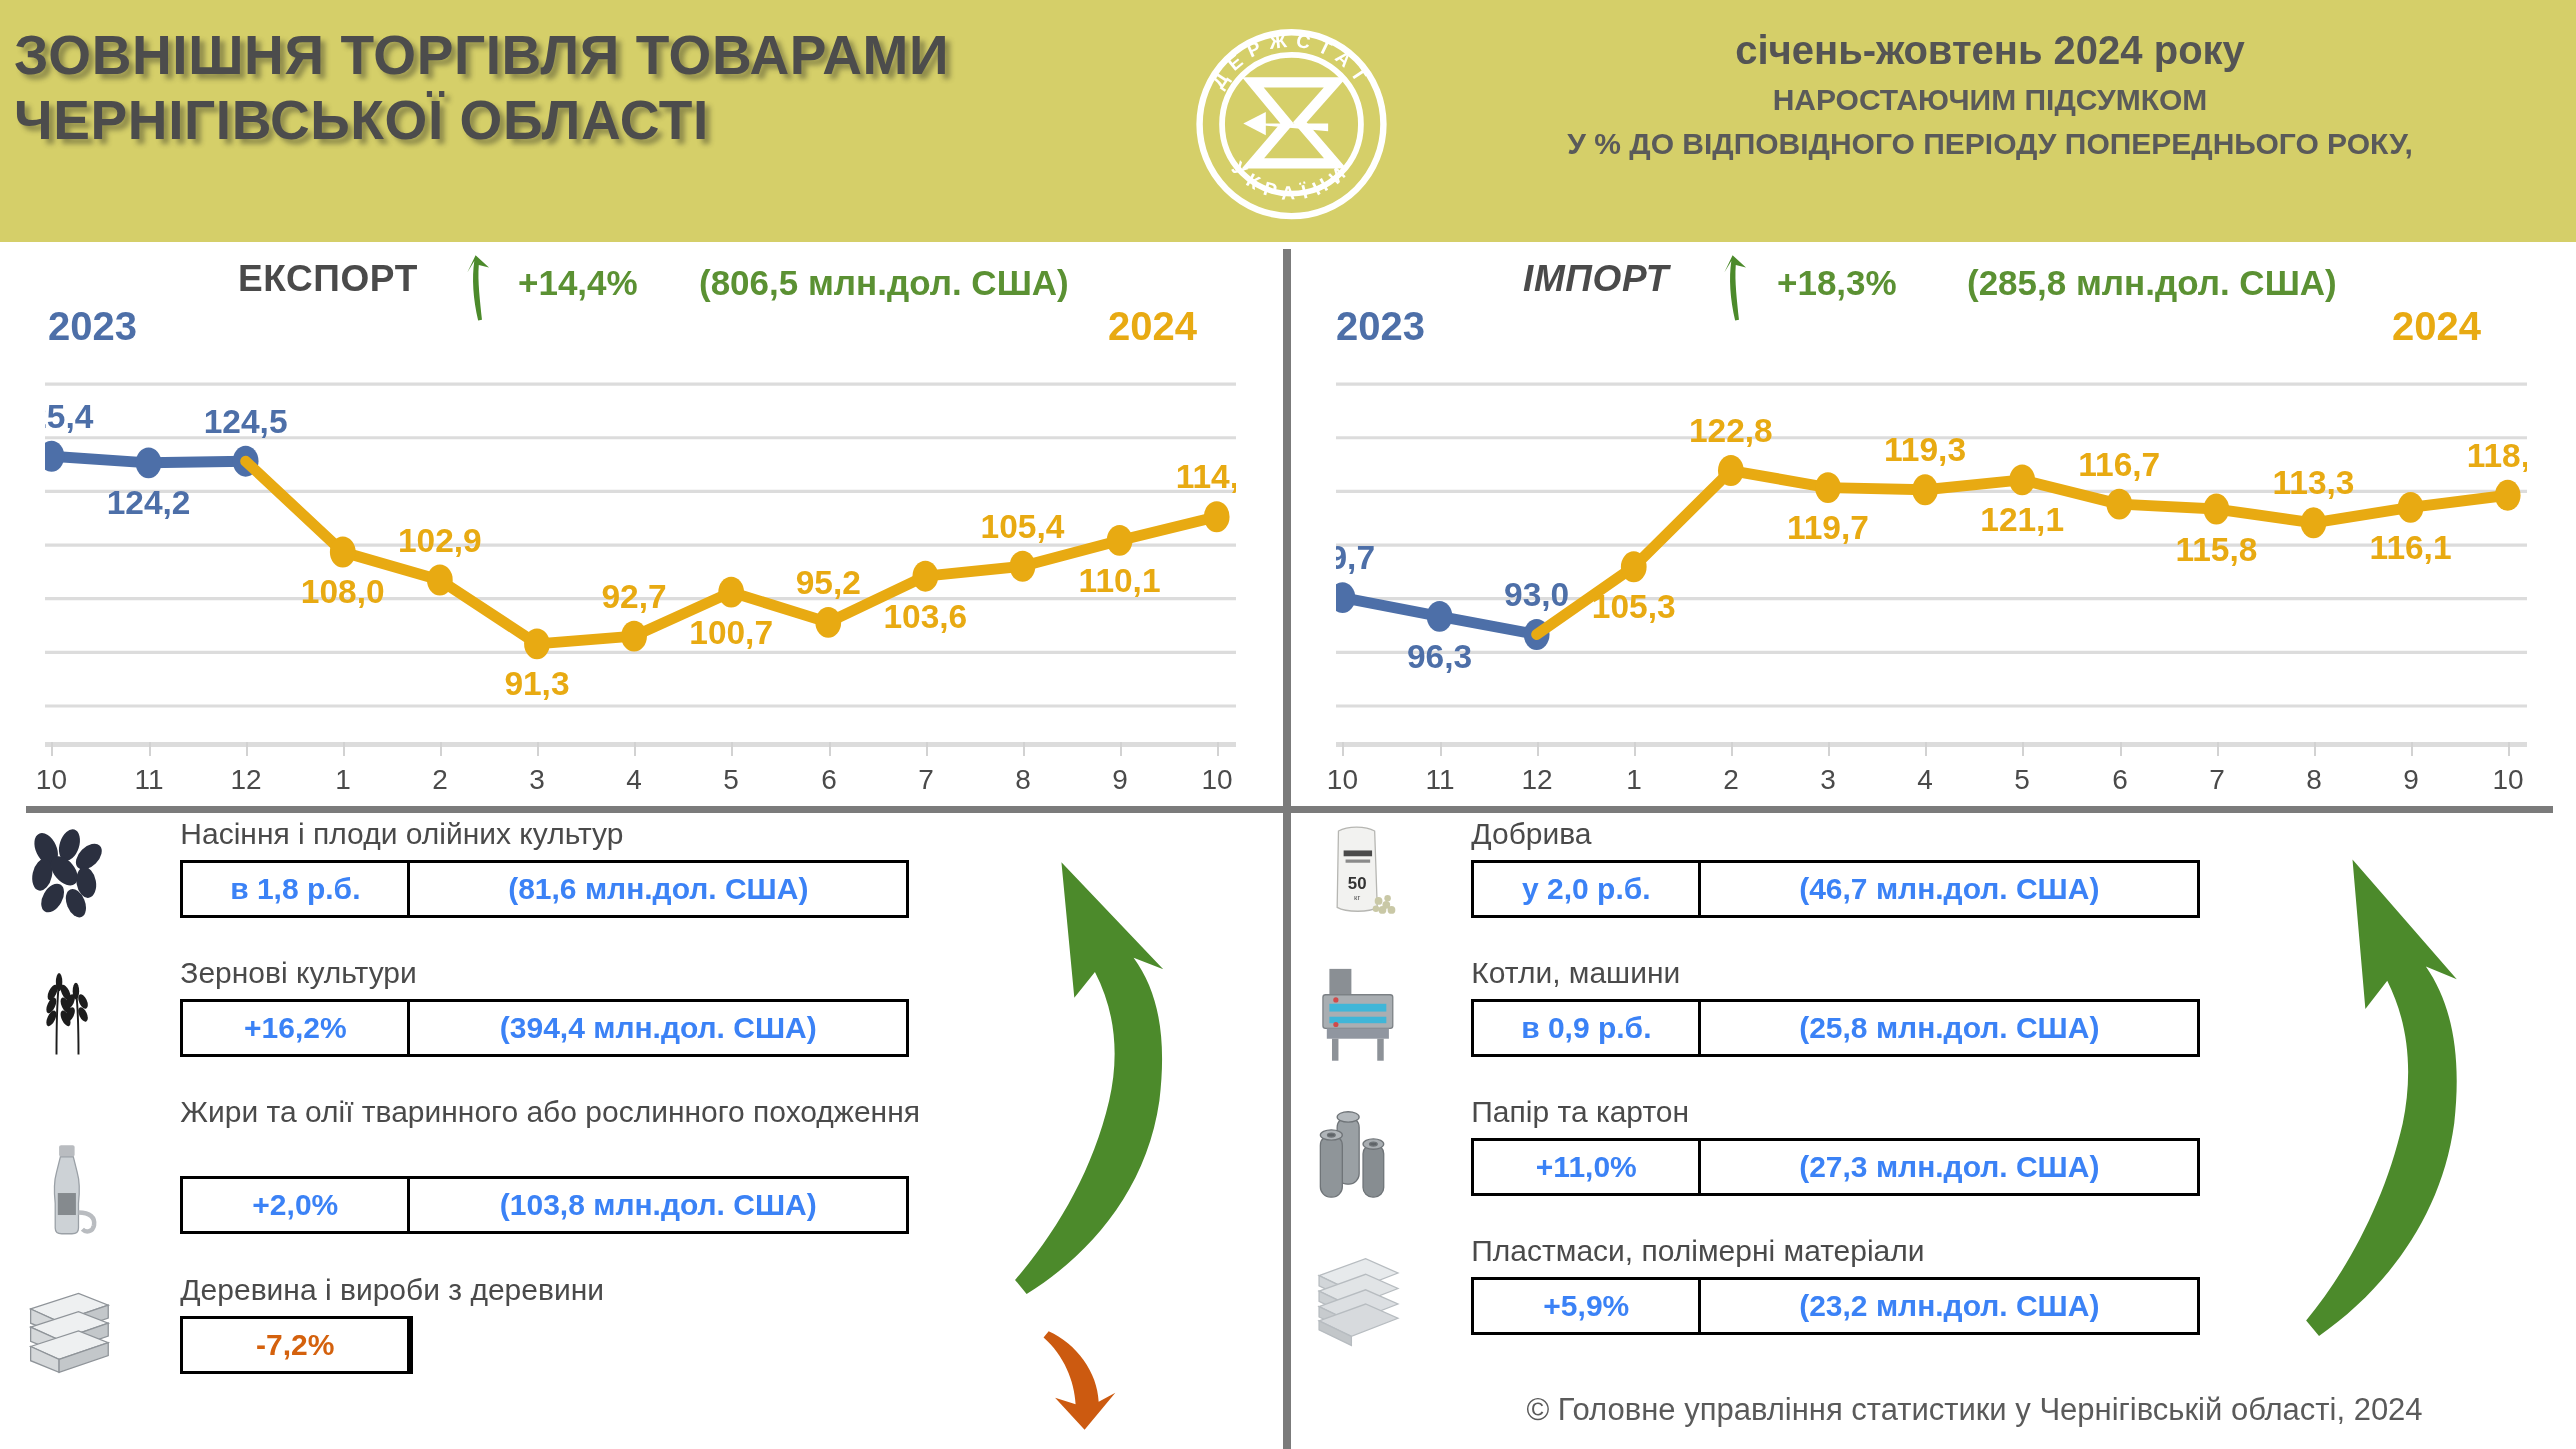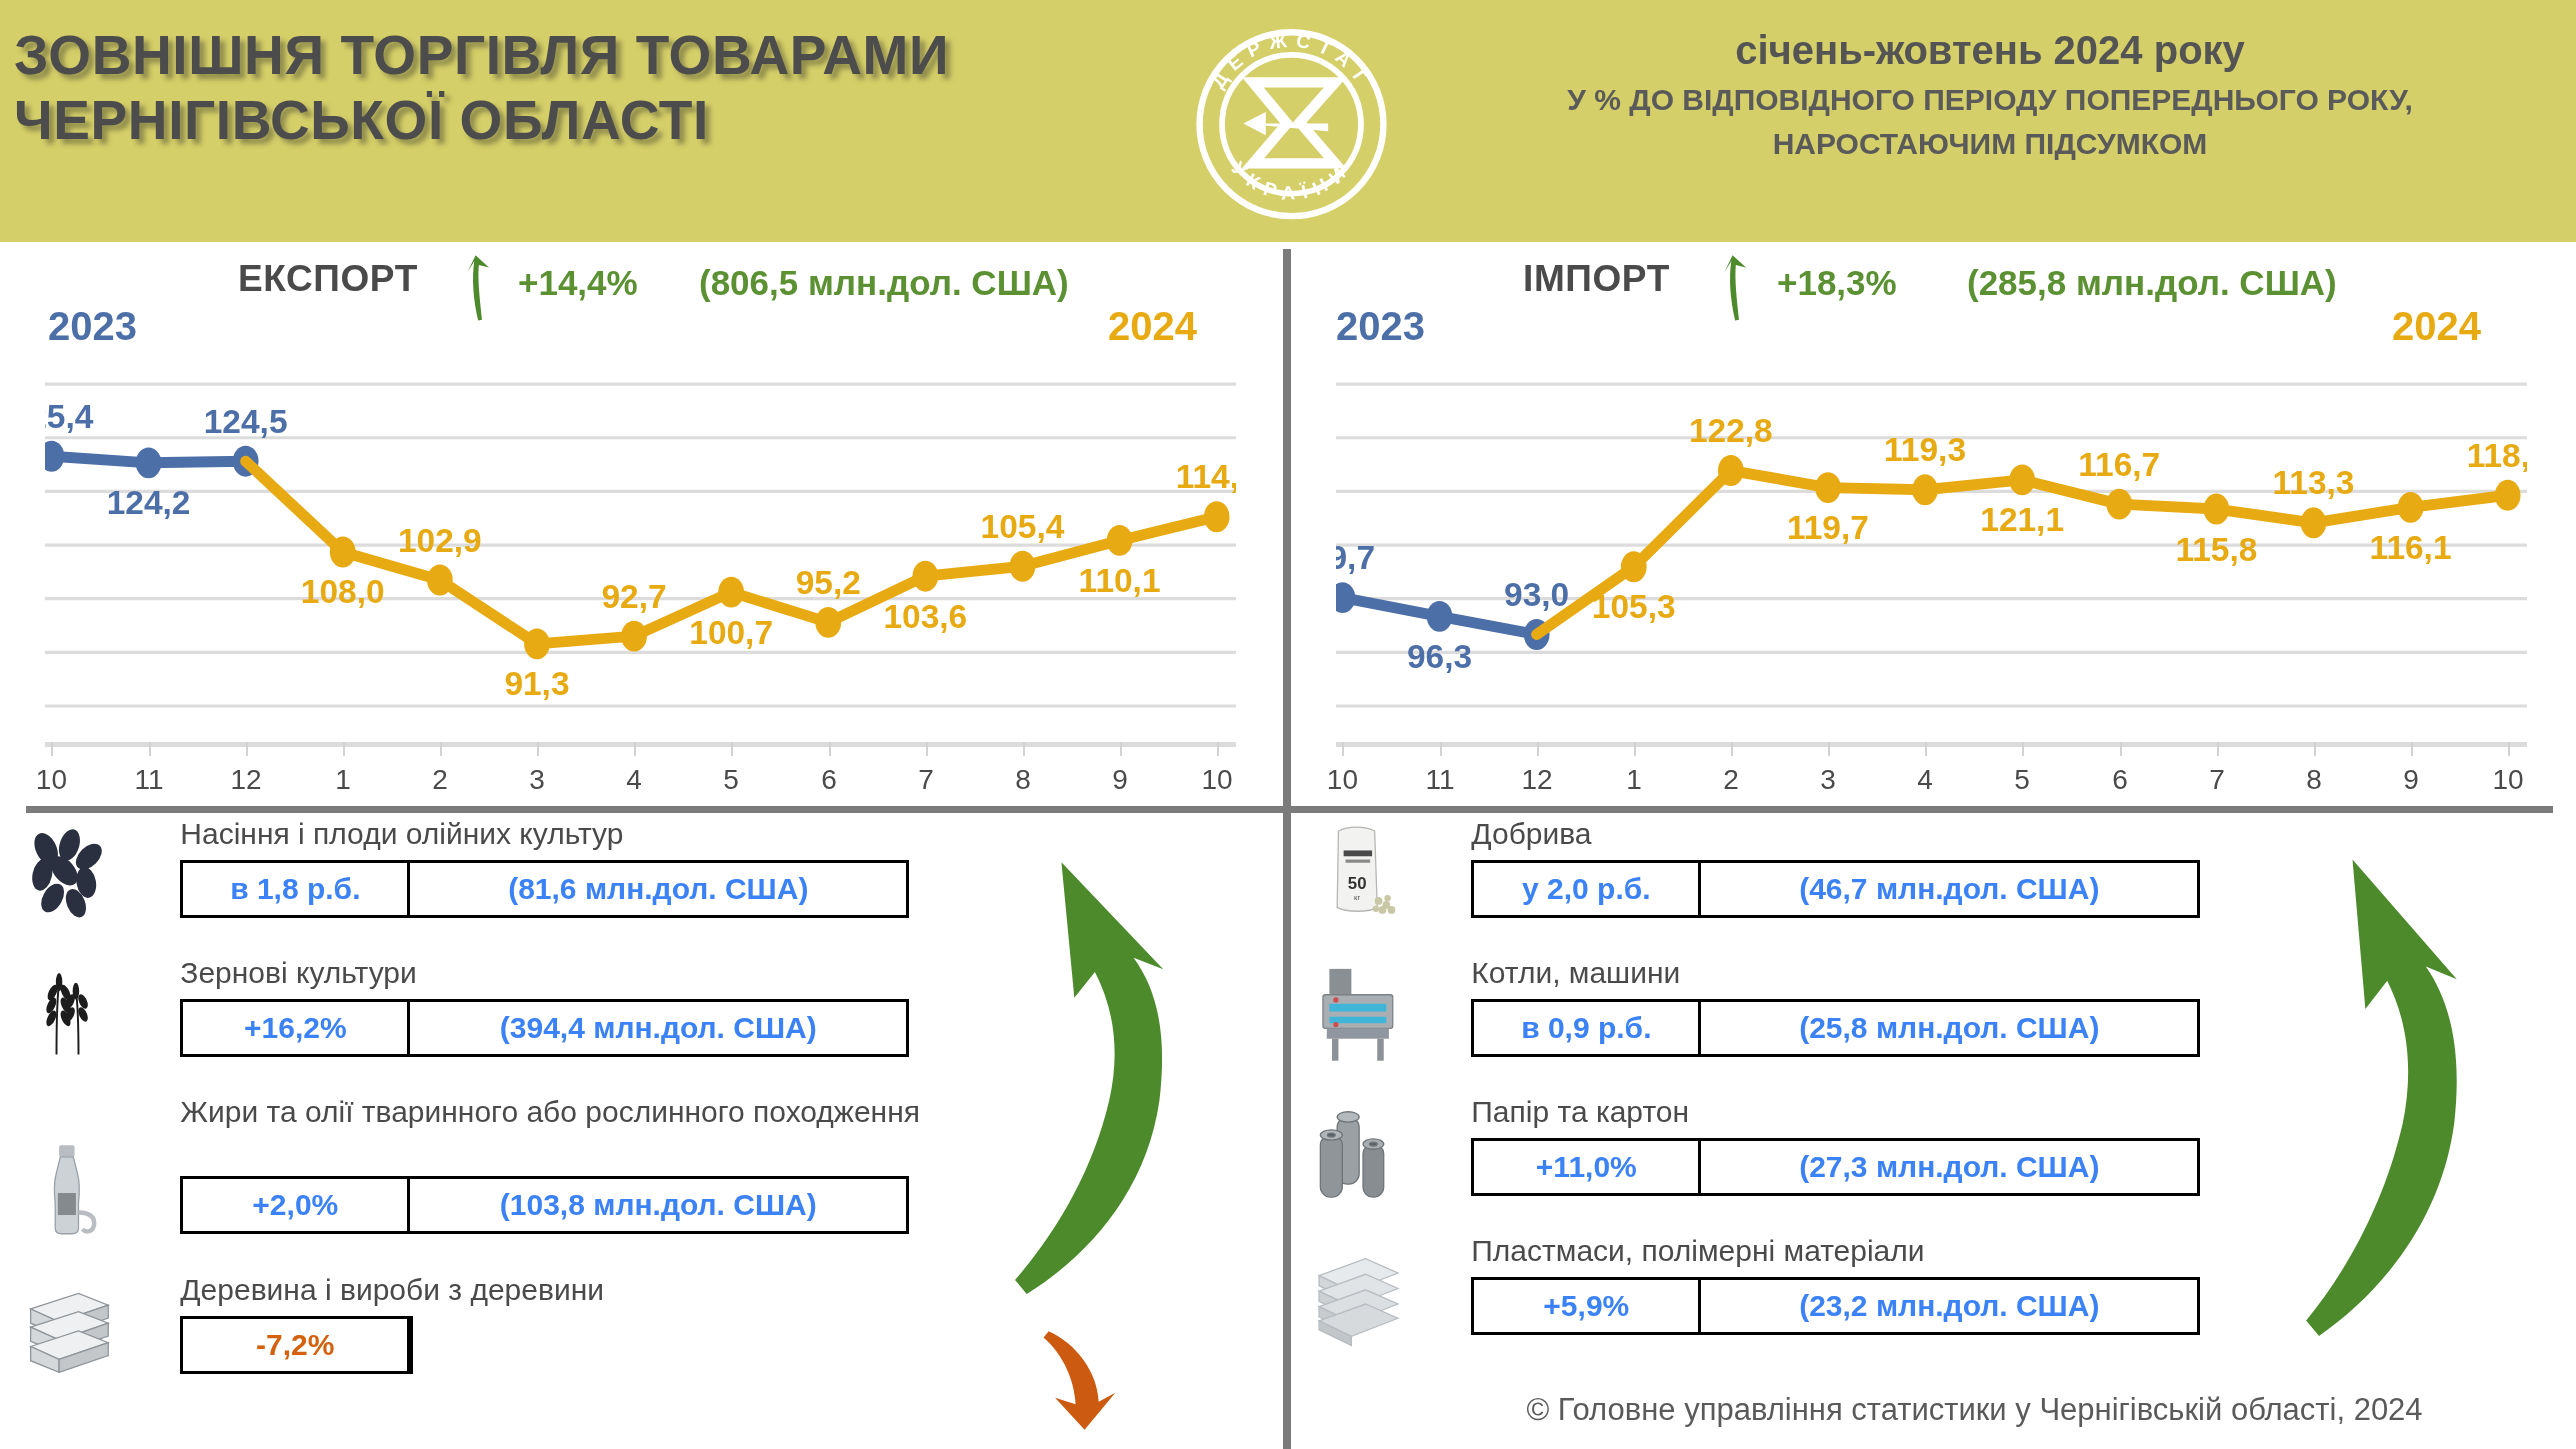--- a/index.html
+++ b/index.html
@@ -129,22 +129,22 @@
         <textPath href="#arcBot" startOffset="50%" text-anchor="middle">УКРАЇНИ</textPath>
       </text>
       <path d="M 115 120 L 243 120 L 188 182 L 243 246 L 115 246 L 168 184 Z" fill="none" stroke="#ffffff" stroke-width="16" stroke-linejoin="miter"></path>
       <path d="M 100 184 L 232 184 L 232 196 L 100 184 Z" fill="#ffffff"></path>
       <path d="M 100 184 L 135 166 L 135 202 Z" fill="#ffffff"></path>
     </svg>
   </div>
 
   <div class="period-block">
     <div class="period-main">січень-жовтень 2024 року</div>
+    <div class="period-sub">НАРОСТАЮЧИМ ПІДСУМКОМ</div>
     <div class="period-sub">У % ДО ВІДПОВІДНОГО ПЕРІОДУ ПОПЕРЕДНЬОГО РОКУ,</div>
-    <div class="period-sub">НАРОСТАЮЧИМ ПІДСУМКОМ</div>
   </div>
 </div>
 
 <div class="v-divider"></div>
 <div class="h-divider-left"></div>
 <div class="h-divider-right"></div>
 
 <div class="panel left">
   <div class="kpi-row">
     <div class="kpi-name" style="left:238px;top:0;">ЕКСПОРТ</div>
@@ -224,21 +224,21 @@
     <div style="position: absolute; left: 978px; top: 0px; width: 1.9px; height: 14px; background: rgb(210, 210, 210);"></div>
     <div class="axis-lbl" style="left: 978px; top: 22px;">8</div>
     <div style="position: absolute; left: 1075px; top: 0px; width: 1.9px; height: 14px; background: rgb(210, 210, 210);"></div>
     <div class="axis-lbl" style="left: 1075px; top: 22px;">9</div>
     <div style="position: absolute; left: 1172px; top: 0px; width: 1.9px; height: 14px; background: rgb(210, 210, 210);"></div>
     <div class="axis-lbl" style="left: 1172px; top: 22px;">10</div>
   </div>
 
 <div class="panel right">
   <div class="kpi-row">
-    <div class="kpi-name" style="left:232px;top:0;">ІМПОРТ</div>
+    <div class="kpi-name" style="left:232px;top:0;font-style:italic;">ІМПОРТ</div>
     <div class="kpi-arrow" style="left:425px;top:-5.2px;">
       <svg width="37" height="71" viewBox="0 0 58 110">
         <path d="M 30 105 C 22 72 20 38 24 12 L 13 30 L 26 3 L 47 22 L 31 18 C 29 44 33 74 36 104 Z" fill="#4c8a2b"></path>
       </svg>
     </div>
     <div class="kpi-pct" style="left:486px;top:5.2px;">+18,3%</div>
     <div class="kpi-val" style="left:676px;top:5.2px;">(285,8 млн.дол. США)</div>
   </div>
   <div class="year-left" style="left:45px;top:55px;">2023</div>
   <div class="year-right" style="left:1101px;top:55px;">2024</div>

